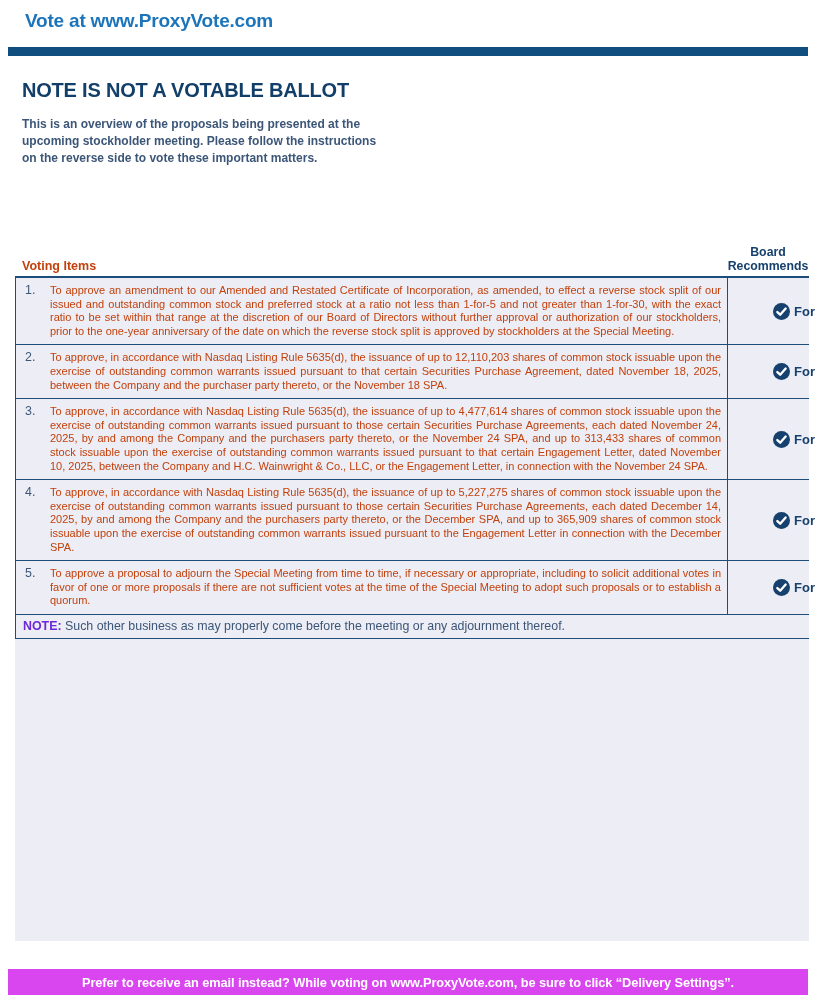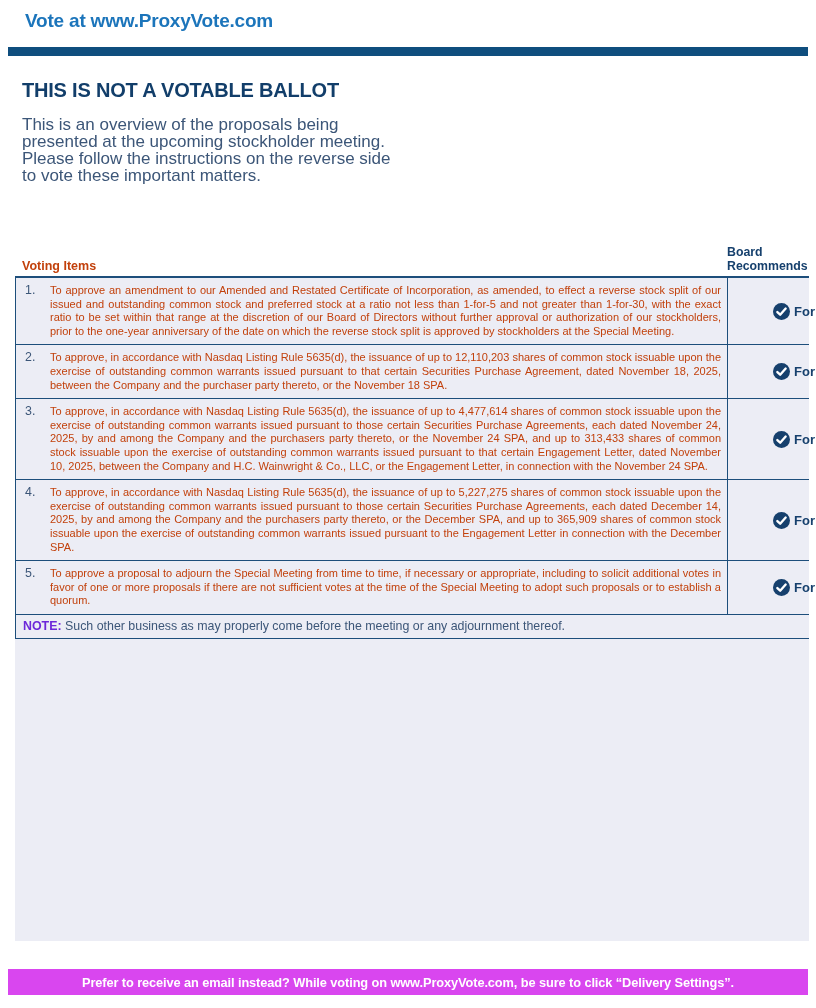--- a/index.html
+++ b/index.html
@@ -41,23 +41,24 @@
     font-weight: bold;
     color: #123e6a;
     letter-spacing: -0.2px;
   }
 
   .ballot-desc {
     position: absolute;
     left: 22px;
     top: 116px;
     width: 372px;
-    font-size: 17px;
+    font-size: 12px;
     line-height: 17px;
     color: #3c5678;
+    font-weight: bold;
   }
 
   .vote-table {
     position: absolute;
     left: 15px;
     top: 246px;
     width: 794px;
   }
 
   .thead {
@@ -69,21 +70,21 @@
   }
   .thead .col-items {
     flex: 1;
     font-size: 12.5px;
     font-weight: bold;
     color: #c2410c;
     padding-left: 7px;
   }
   .thead .col-rec {
     width: 82px;
-    text-align: left;
+    text-align: center;
     font-size: 12.3px;
     font-weight: bold;
     color: #16406d;
     line-height: 13.5px;
   }
 
   .tbody {
     border-left: 1.5px solid #1d4e7b;
   }
 
@@ -170,21 +171,21 @@
 </style>
 </head>
 <body>
 
 <div class="page">
 
   <div class="site-title">Vote at www.ProxyVote.com</div>
 
   <div class="top-rule"></div>
 
-  <div class="ballot-heading">THIS IS NOT A VOTABLE BALLOT</div>
+  <div class="ballot-heading">NOTE IS NOT A VOTABLE BALLOT</div>
 
   <div class="ballot-desc">This is an overview of the proposals being presented at the upcoming stockholder meeting. Please follow the instructions on the reverse side to vote these important matters.</div>
 
   <div class="vote-table">
 
     <div class="thead">
       <div class="col-items">Voting Items</div>
       <div class="col-rec">
         <div>Board</div>
         <div>Recommends</div>

